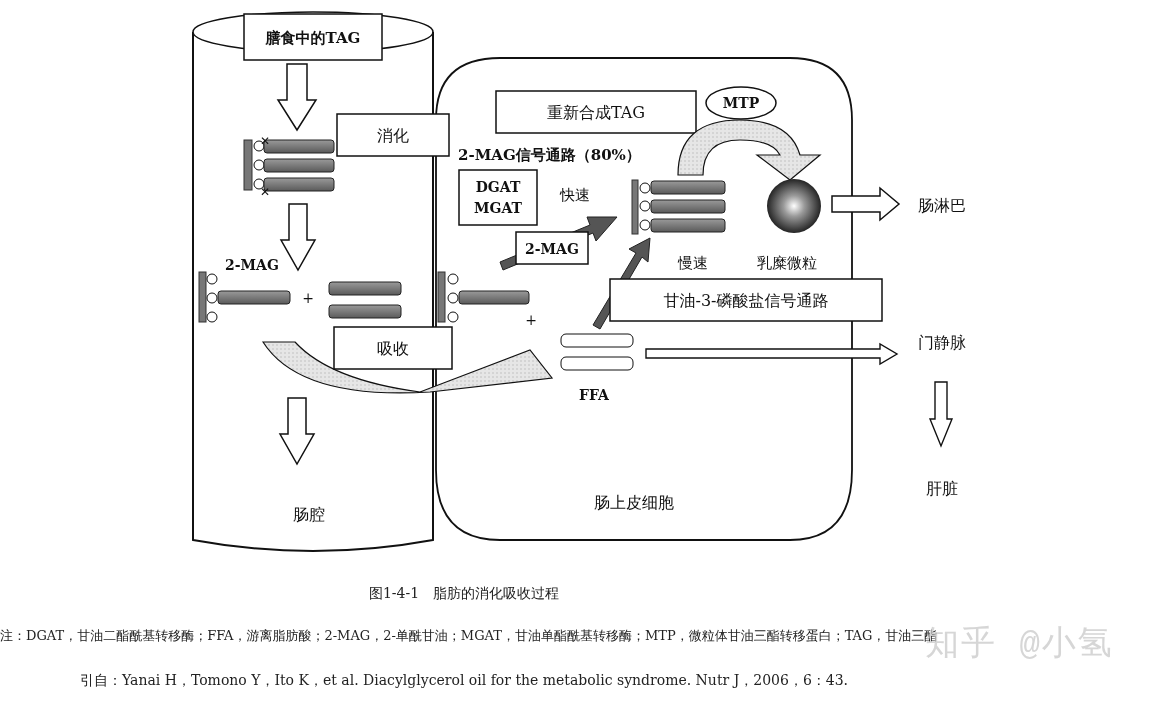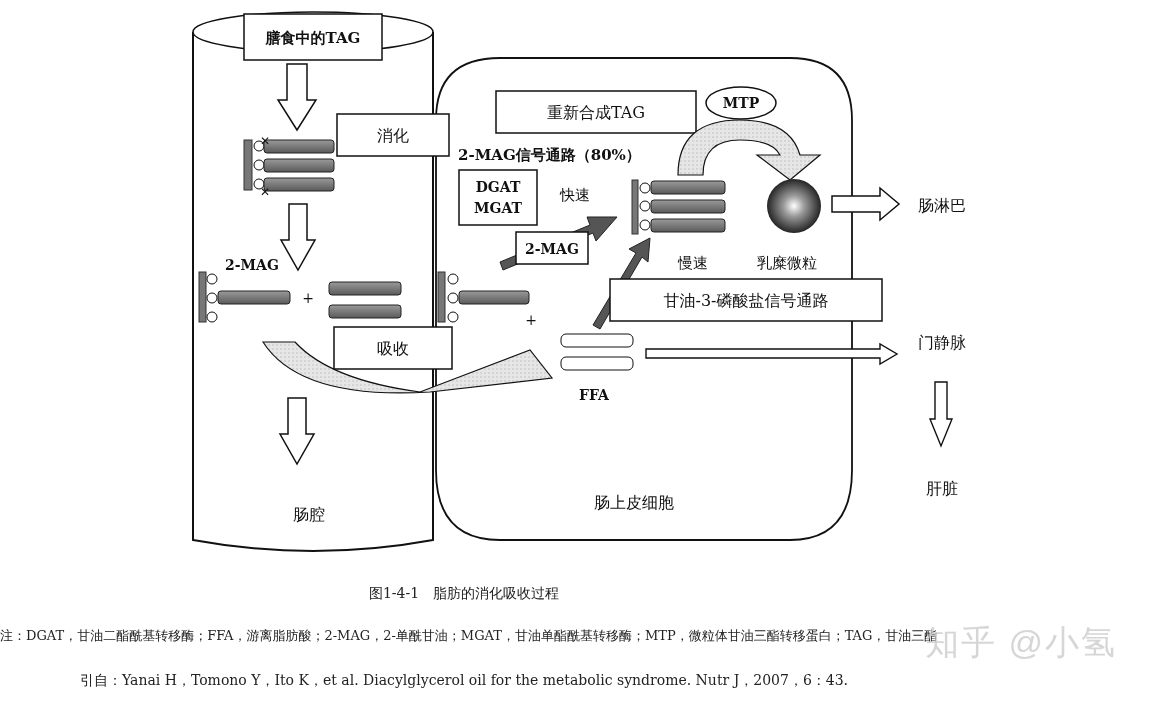--- a/index.html
+++ b/index.html
@@ -4,21 +4,21 @@
 <style>
   html, body { margin:0; padding:0; background:#ffffff; }
   body { width:1168px; height:702px; position:relative; overflow:hidden; font-family:"DejaVu Serif", serif; color:#111; }
   svg#diagram { position:absolute; left:0; top:0; }
   .lbl { font-family:"DejaVu Serif", serif; fill:#111; }
   .lbl-b { font-family:"DejaVu Serif", serif; fill:#111; font-weight:bold; }
   .cap { position:absolute; left:0; width:928px; text-align:center; font-family:"DejaVu Serif", serif; color:#222; white-space:nowrap; }
   #caption-title { top:585px; font-size:14px; }
   #caption-note { top:627px; font-size:13px; left:0; text-align:left; }
   #caption-ref { top:672px; font-size:14px; }
-  .wm { position:absolute; left:925px; top:620px; font-family:Liberation Sans, sans-serif; font-size:34px; color:rgba(200,200,200,0.75); letter-spacing:2px; }
+  .wm { position:absolute; left:925px; top:620px; font-family:Liberation Mono, monospace; font-size:34px; color:rgba(200,200,200,0.75); letter-spacing:2px; }
 </style>
 </head>
 <body>
 
 <svg id="diagram" width="1168" height="570" viewBox="0 0 1168 570">
   <defs>
     <linearGradient id="rodGrad" x1="0" y1="0" x2="0" y2="1">
       <stop offset="0" stop-color="#9a9a9a"></stop>
       <stop offset="0.5" stop-color="#7a7a7a"></stop>
       <stop offset="1" stop-color="#5a5a5a"></stop>
@@ -167,14 +167,14 @@
 
   <path d="M646,349 L880,349 L880,344 L897,354 L880,364 L880,358 L646,358 Z" fill="#fff" stroke="#111" stroke-width="1.4"></path>
   <text class="lbl" x="942" y="348" font-size="16" text-anchor="middle">门静脉</text>
 
   <path d="M935,382 L947,382 L947,419 L952,419 L941,446 L930,419 L935,419 Z" fill="#fff" stroke="#111" stroke-width="1.4"></path>
   <text class="lbl" x="942" y="494" font-size="16" text-anchor="middle">肝脏</text>
 </svg>
 
 <div class="cap" id="caption-title">图1-4-1　脂肪的消化吸收过程</div>
 <div class="cap" id="caption-note">注：DGAT，甘油二酯酰基转移酶；FFA，游离脂肪酸；2-MAG，2-单酰甘油；MGAT，甘油单酯酰基转移酶；MTP，微粒体甘油三酯转移蛋白；TAG，甘油三酯</div>
-<div class="cap" id="caption-ref">引自：Yanai H，Tomono Y，Ito K，et al. Diacylglycerol oil for the metabolic syndrome. Nutr J，2007，6：43.</div>
+<div class="cap" id="caption-ref">引自：Yanai H，Tomono Y，Ito K，et al. Diacylglycerol oil for the metabolic syndrome. Nutr J，2006，6：43.</div>
 <div class="wm">知乎 @小氢</div>
 
 </body></html>

